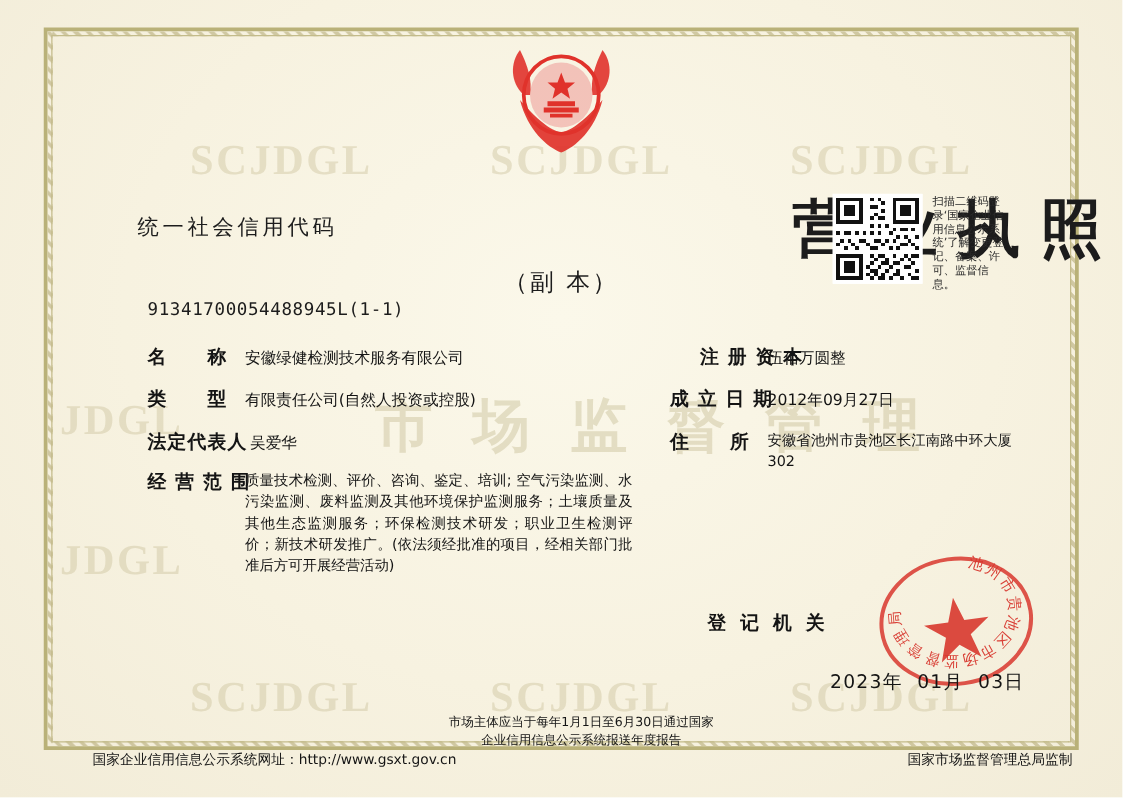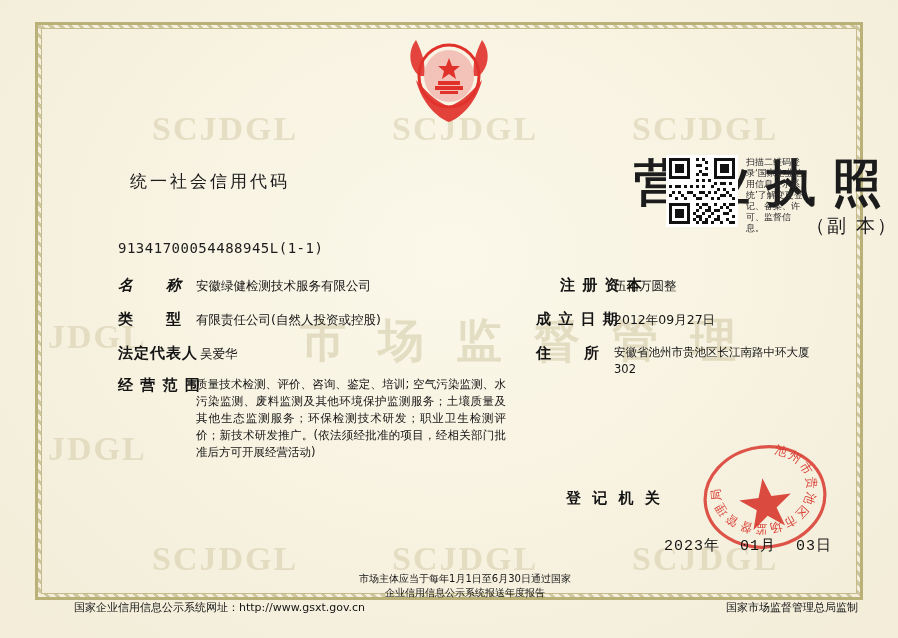--- a/index.html
+++ b/index.html
@@ -64,25 +64,25 @@
     position:absolute;left:402px;top:30px;width:94px;height:104px;
   }
   .emblem-svg{position:absolute;left:0;top:0}
   
   .title-main{
     position:absolute;left:0;right:0;top:150px;text-align:right;
     font-size:50px;font-weight:bold;letter-spacing:16px;color:#1c1c1c;
     font-family:"DejaVu Sans","Liberation Sans",sans-serif;
   }
   .title-sub{
-    position:absolute;left:0;right:0;top:213px;text-align:right;
+    position:absolute;left:0;right:0;top:213px;text-align:center;
     font-size:19px;letter-spacing:2px;color:#1c1c1c;
   }
   .uscc-label{
-    position:absolute;left:130px;top:170px;
+    position:absolute;left:110px;top:170px;
     font-size:17px;letter-spacing:3px;color:#1c1c1c;
   }
   .uscc-value{
     position:absolute;left:118px;top:196px;
     font-size:14px;letter-spacing:.5px;color:#1c1c1c;
     font-family:"DejaVu Sans Mono","Liberation Mono",monospace;
     margin-top:44px;
   }
   
   .qr{
@@ -112,21 +112,21 @@
   .seal{
     position:absolute;left:700px;top:440px;width:130px;height:110px;
   }
   .seal svg{position:absolute;left:0;top:0}
   .reg-label{
     position:absolute;left:566px;top:489px;
     font-size:15px;letter-spacing:3px;color:#141414;font-weight:bold;
   }
   .date-line{
     position:absolute;left:664px;top:536px;
-    font-size:15px;color:#141414;letter-spacing:1px;font-family:Liberation Mono, monospace;
+    font-size:15px;color:#141414;letter-spacing:1px;
   }
   
   .foot-left{
     position:absolute;left:46px;top:600px;font-size:11px;color:#141414;padding-left:28px;
   }
   .foot-center{
     position:absolute;left:355px;top:572px;width:220px;text-align:center;
     font-size:10px;line-height:14px;color:#141414;
   }
   .foot-right{
@@ -259,21 +259,21 @@
         <rect x="10" y="22" width="1" height="1"></rect>
           <rect x="12" y="22" width="2" height="1"></rect>
           <rect x="15" y="22" width="1" height="1"></rect>
         <rect x="18" y="22" width="1" height="1"></rect>
           <rect x="21" y="22" width="2" height="1"></rect>
       </g>
     </svg>
   </div>
   <div class="qr-note">扫描二维码登录‘国家企业信用信息公示系统’了解变更登记、备案、许可、监督信息。</div>
 
-  <div class="field-label" style="left:118px;top:276px;font-style:italic;">名　　称</div>
+  <div class="field-label" style="left:118px;top:276px;">名　　称</div>
   <div class="field-value" style="left:196px;top:278px;">安徽绿健检测技术服务有限公司</div>
 
   <div class="field-label" style="left:118px;top:310px;">类　　型</div>
   <div class="field-value" style="left:196px;top:312px;text-align:center;">有限责任公司(自然人投资或控股)</div>
 
   <div class="field-label" style="left:118px;top:344px;">法定代表人</div>
   <div class="field-value" style="left:200px;top:346px;">吴爱华</div>
 
   <div class="field-label" style="left:118px;top:376px;">经 营 范 围</div>
   <div class="scope-value">质量技术检测、评价、咨询、鉴定、培训; 空气污染监测、水污染监测、废料监测及其他环境保护监测服务；土壤质量及其他生态监测服务；环保检测技术研发；职业卫生检测评价；新技术研发推广。(依法须经批准的项目，经相关部门批准后方可开展经营活动)</div>

